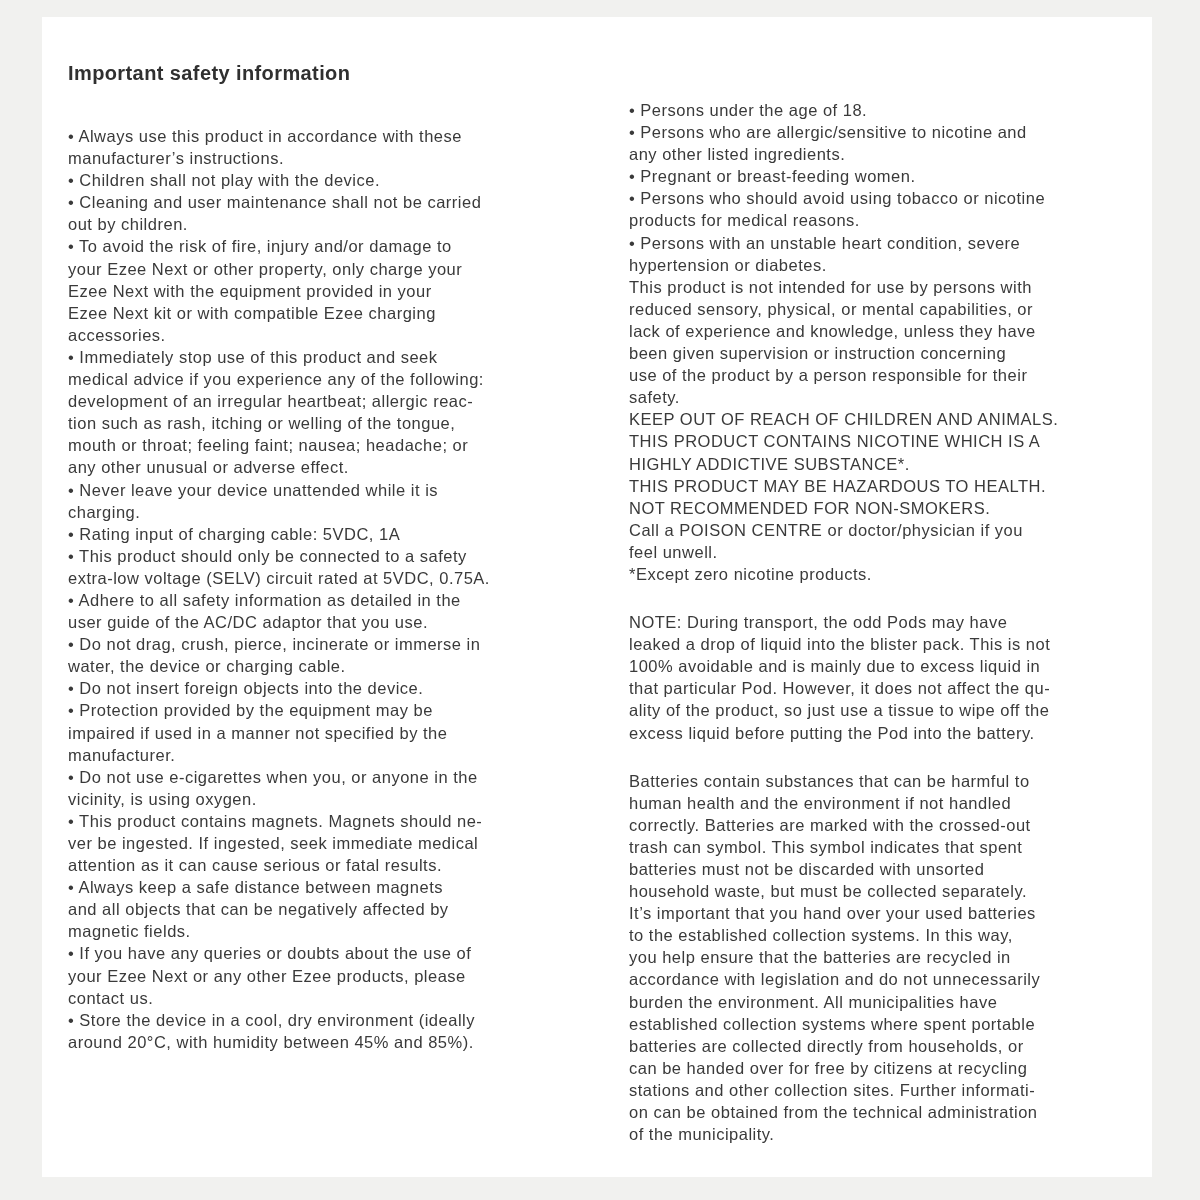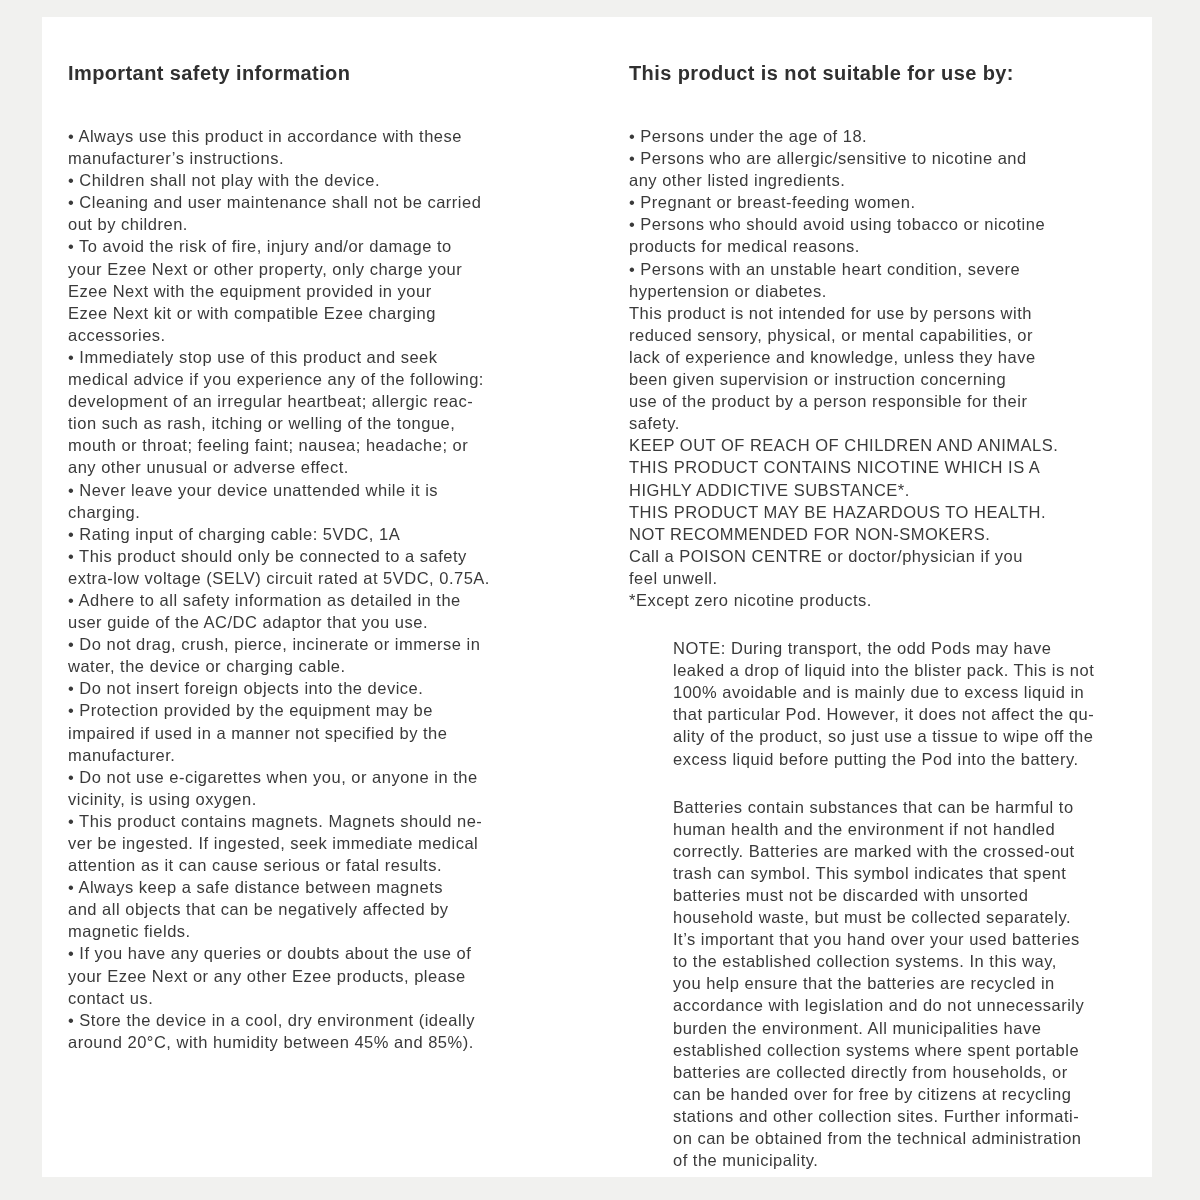--- a/index.html
+++ b/index.html
@@ -40,21 +40,20 @@
   .body-text {
     font-size: 16.5px;
     line-height: 22.1px;
     color: #3a3a3a;
     letter-spacing: 0.5px;
     white-space: pre-line;
     margin-top: 39px;
   }
   .block + .block {
     margin-top: 26px;
-    margin-left: 44px;
   }
 </style>
 </head>
 <body>
 
 <div class="panel">
 
   <section class="col col-left">
     <h1 class="heading">Important safety information</h1>
     <div class="body-text">• Always use this product in accordance with these
@@ -95,21 +94,20 @@
 and all objects that can be negatively affected by
 magnetic fields.
 • If you have any queries or doubts about the use of
 your Ezee Next or any other Ezee products, please
 contact us.
 • Store the device in a cool, dry environment (ideally
 around 20°C, with humidity between 45% and 85%).</div>
   </section>
 
   <section class="col col-right">
-    <h1 class="heading">This product is not suitable for use by:</h1>
     <div class="body-text block">• Persons under the age of 18.
 • Persons who are allergic/sensitive to nicotine and
 any other listed ingredients.
 • Pregnant or breast-feeding women.
 • Persons who should avoid using tobacco or nicotine
 products for medical reasons.
 • Persons with an unstable heart condition, severe
 hypertension or diabetes.
 This product is not intended for use by persons with
 reduced sensory, physical, or mental capabilities, or

